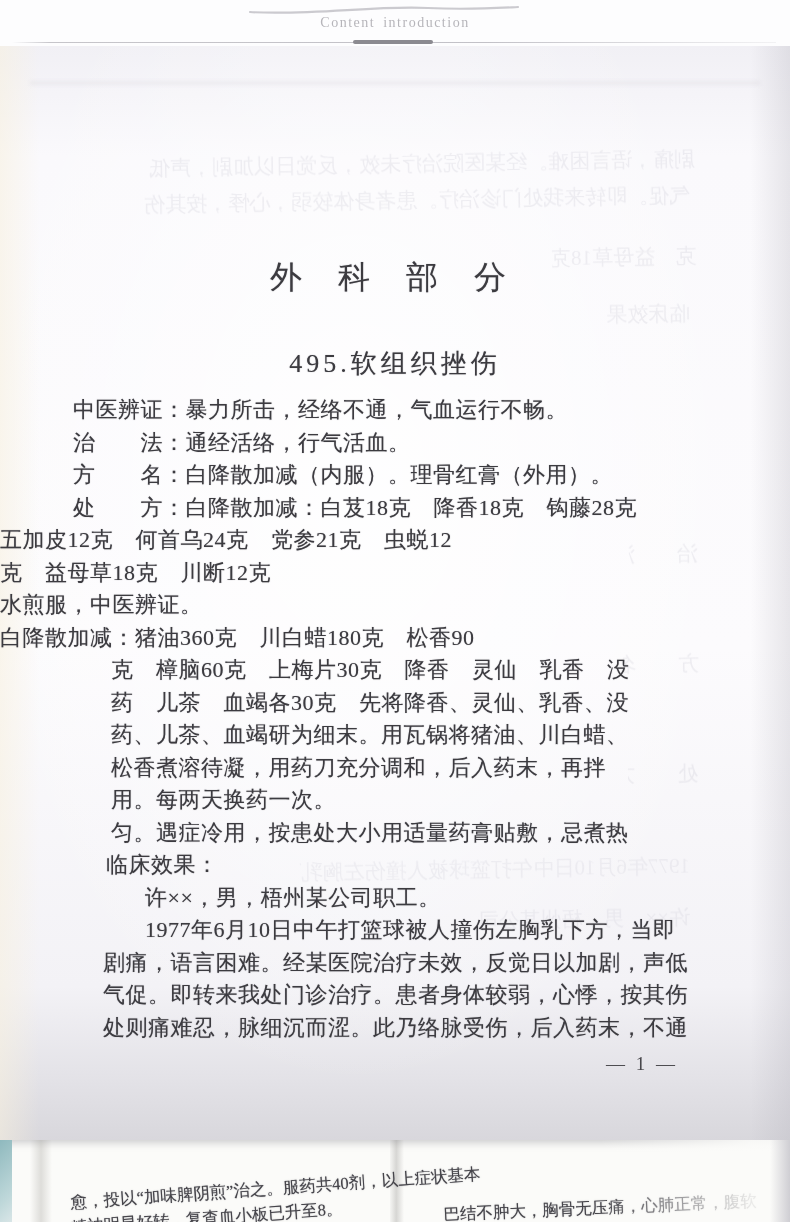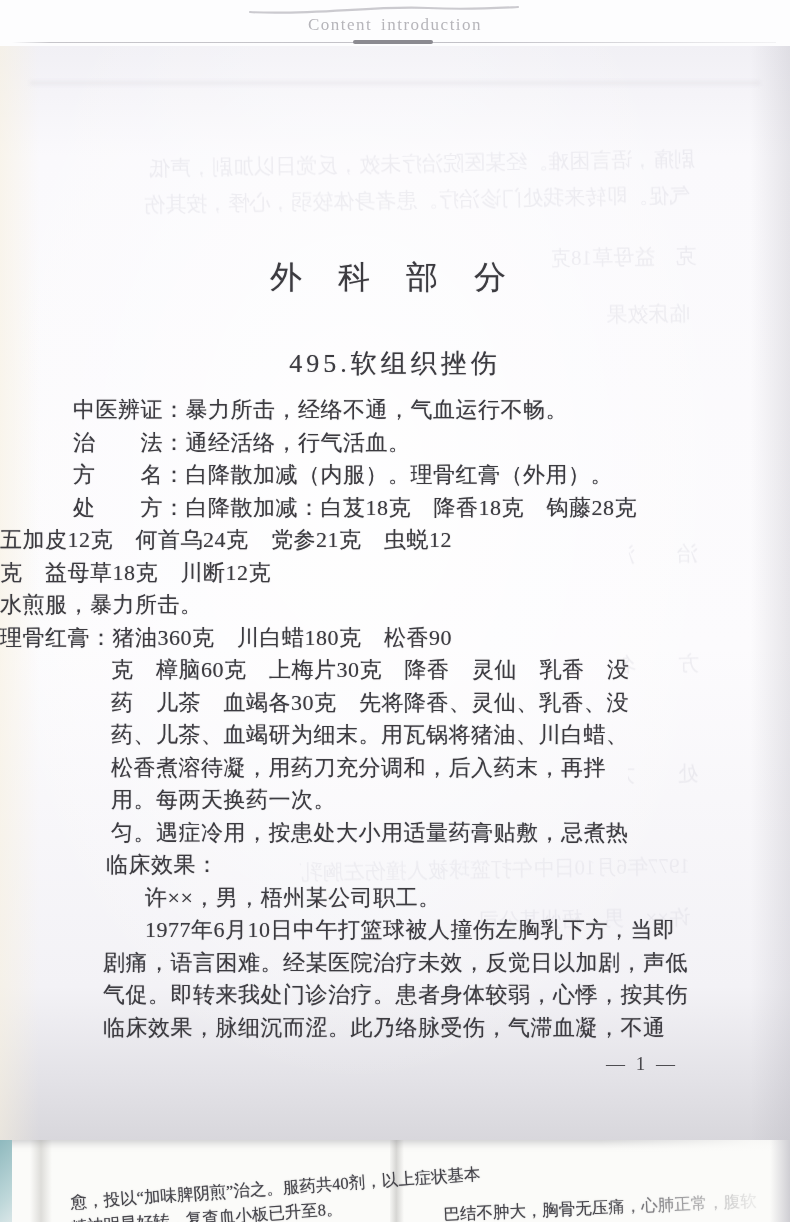--- a/index.html
+++ b/index.html
@@ -3,21 +3,21 @@
 <meta charset="utf-8">
 <style>
   html,body{margin:0;padding:0;background:#ffffff;}
   .photo{position:relative;width:790px;height:1222px;overflow:hidden;
     font-family:"Liberation Serif","DejaVu Serif",serif;background:#fefefe;}
 
   
   .header{position:absolute;top:0;left:0;width:790px;height:46px;background:#fdfdfe;z-index:5;}
   .swoosh{position:absolute;top:2px;left:248px;width:272px;height:16px;}
   .header-title{position:absolute;top:15px;left:0;width:790px;text-align:center;
-    color:#b6b5ba;font-size:17px;letter-spacing:1.5px;word-spacing:3px;}
+    color:#b6b5ba;font-size:14px;letter-spacing:1.5px;word-spacing:3px;}
   .header-line{position:absolute;top:42px;left:12px;width:764px;height:1px;
     background:linear-gradient(90deg,rgba(185,184,190,0) 0%,#c6c5ca 5%,#c2c1c7 62%,rgba(198,197,202,.2) 100%);}
   .header-line-dark{position:absolute;top:40px;left:353px;width:80px;height:4px;
     background:#8b8a90;border-radius:2px;}
 
   
   .page-surface{position:absolute;top:46px;left:0;width:790px;height:1094px;
     background:
       linear-gradient(90deg,rgba(247,240,222,.55) 0,rgba(247,240,222,0) 5%),
       linear-gradient(270deg,rgba(176,174,184,.28) 0,rgba(176,174,184,0) 5%),
@@ -104,34 +104,34 @@
   <div class="section-title ink">外 科 部 分</div>
   <div class="entry-title ink">495.软组织挫伤</div>
 
   <div class="body-lines">
     <div class="bl ink pl107">中医辨证：暴力所击，经络不通，气血运行不畅。</div>
     <div class="bl ink pl107">治　　法：通经活络，行气活血。</div>
     <div class="bl ink pl107">方　　名：白降散加减（内服）。理骨红膏（外用）。</div>
     <div class="bl ink pl107">处　　方：白降散加减：白芨18克　降香18克　钩藤28克</div>
     <div class="bl ink pl208">五加皮12克　何首乌24克　党参21克　虫蜕12</div>
     <div class="bl ink pl208">克　益母草18克　川断12克</div>
-    <div class="bl ink pl208">水煎服，暴力所击。</div>
-    <div class="bl ink pl208">理骨红膏：猪油360克　川白蜡180克　松香90</div>
+    <div class="bl ink pl208">水煎服，中医辨证。</div>
+    <div class="bl ink pl208">白降散加减：猪油360克　川白蜡180克　松香90</div>
     <div class="bl ink pl121">克　樟脑60克　上梅片30克　降香　灵仙　乳香　没</div>
     <div class="bl ink pl121">药　儿茶　血竭各30克　先将降香、灵仙、乳香、没</div>
     <div class="bl ink pl121">药、儿茶、血竭研为细末。用瓦锅将猪油、川白蜡、</div>
     <div class="bl ink pl121">松香煮溶待凝，用药刀充分调和，后入药末，再拌</div>
     <div class="bl ink pl121">用。每两天换药一次。</div>
     <div class="bl ink pl121">匀。遇症冷用，按患处大小用适量药膏贴敷，忌煮热</div>
     <div class="bl ink pl106">临床效果：</div>
     <div class="bl ink pl145">许××，男，梧州某公司职工。</div>
     <div class="bl ink pl145">1977年6月10日中午打篮球被人撞伤左胸乳下方，当即</div>
     <div class="bl ink pl103">剧痛，语言困难。经某医院治疗未效，反觉日以加剧，声低</div>
     <div class="bl ink pl103">气促。即转来我处门诊治疗。患者身体较弱，心悸，按其伤</div>
-    <div class="bl ink pl103">临床效果，脉细沉而涩。此乃络脉受伤，气滞血凝，不通</div>
+    <div class="bl ink pl103">处则痛难忍，脉细沉而涩。此乃络脉受伤，后入药末，不通</div>
   </div>
 
   <div class="page-number">— 1 —</div>
 
   <div class="bottom-strip">
     <div class="teal-edge"></div>
     <div class="left-fold"></div>
     <div class="gutter"></div>
     <div class="snippet bl1">愈，投以“加味脾阴煎”治之。服药共40剂，以上症状基本</div>
     <div class="snippet bl2">精神明显好转，复查血小板已升至8。</div>

